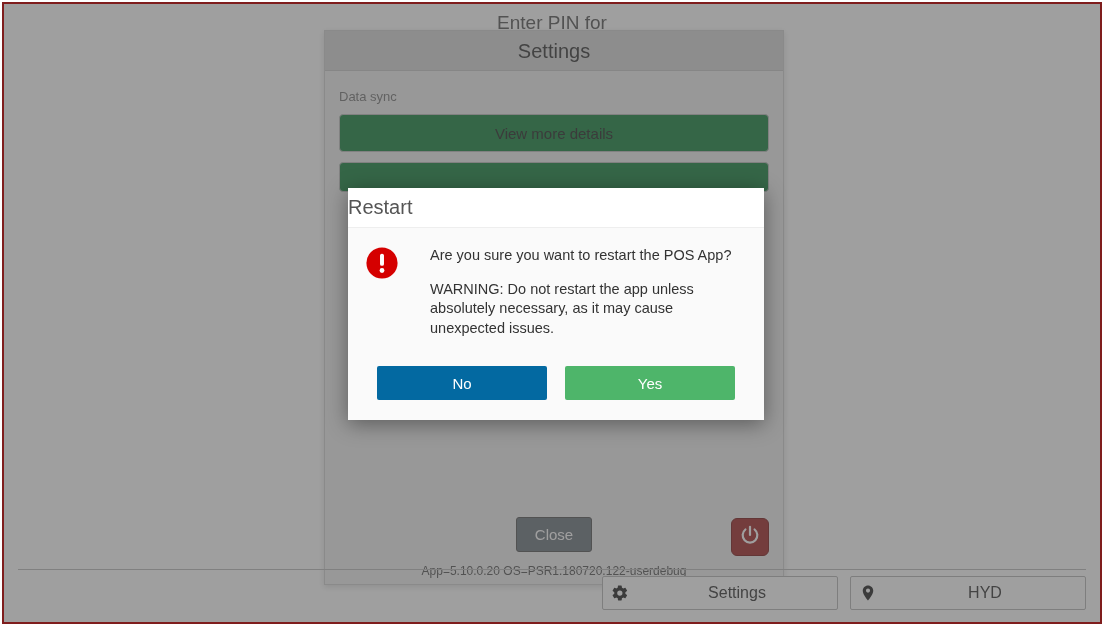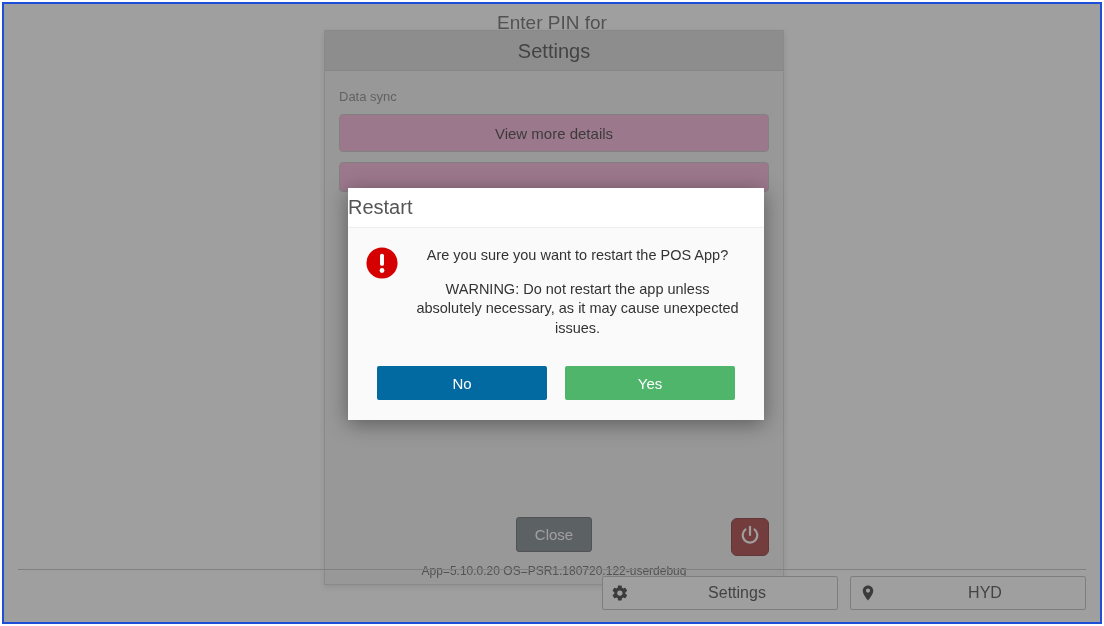--- a/index.html
+++ b/index.html
@@ -1,21 +1,21 @@
 <!DOCTYPE html>
 <html><head>
   <meta charset="utf-8">
   <style>
     * { box-sizing: border-box; margin: 0; padding: 0; font-family: Arial, Helvetica, sans-serif; }
     body { width: 1104px; height: 626px; overflow: hidden; background: #fff; position: relative; }
 
     .frame {
       position: absolute;
       top: 2px; left: 2px; right: 2px; bottom: 2px;
-      border: 2px solid #1d4ed8;
+      border: 2px solid #7f1d1d;
     }
 
     .bg-layer { position: absolute; inset: 0; }
 
     .pin-title {
       position: absolute;
       top: 8px; left: 0; right: 0;
       text-align: center;
       font-size: 19px;
       color: #555;
@@ -49,21 +49,21 @@
       color: #777;
       margin-bottom: 10px;
       margin-top: 6px;
     }
 
     .wide-btn {
       width: 100%;
       height: 38px;
       border: 1px solid #bdbdbd;
       border-radius: 4px;
-      background: #f9a8d4;
+      background: #15803d;
       font-size: 15px;
       color: #222;
       margin-bottom: 10px;
       cursor: pointer;
     }
 
     .settings-footer {
       position: absolute;
       bottom: 6px; left: 0; right: 0;
       text-align: center;
@@ -161,22 +161,21 @@
       text-align: left;
       font-size: 20px;
       color: #555;
       padding: 8px 0;
       border-bottom: 1px solid #eee;
     }
 
     .dialog-body {
       display: flex;
       padding: 18px 22px 6px 17px;
-      gap: 14px;
-      text-align: center;
+      gap: 31px;
     }
 
     .alert-icon { flex-shrink: 0; }
     .alert-icon svg { width: 34px; height: 34px; }
 
     .dialog-msgs { font-size: 14.5px; color: #333; line-height: 1.35; }
     .dialog-msgs p { margin-bottom: 14px; }
 
     .dialog-actions {
       display: flex;

